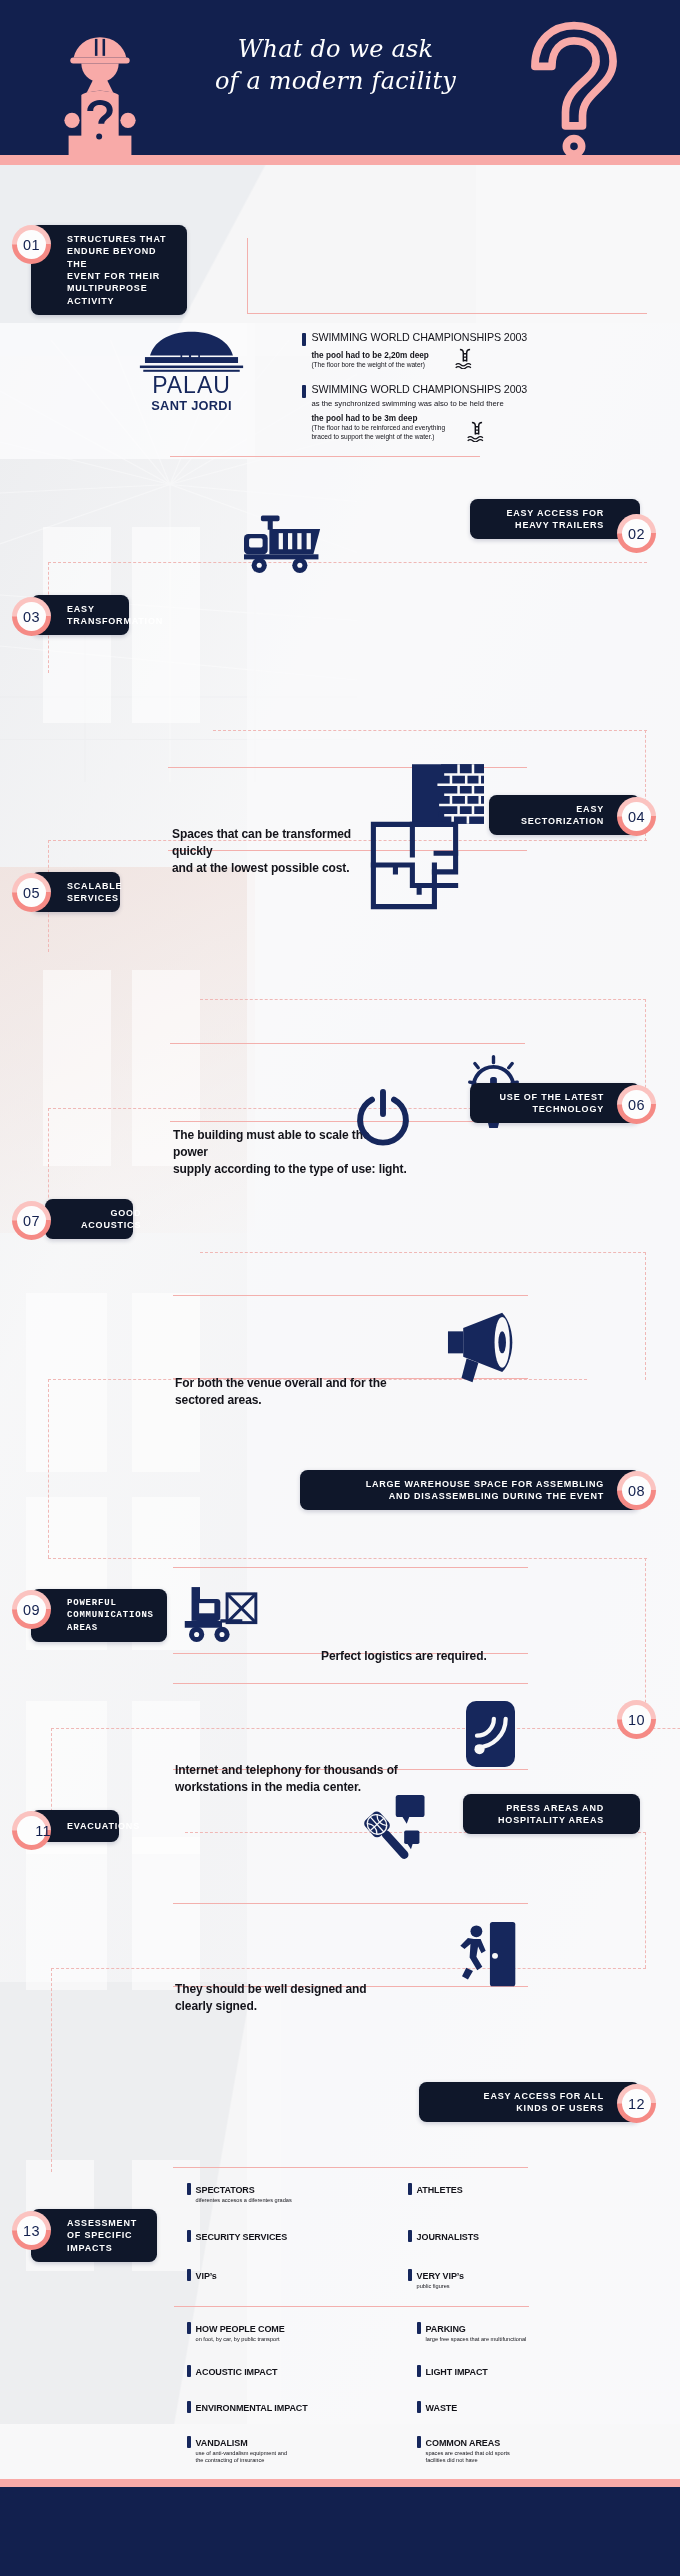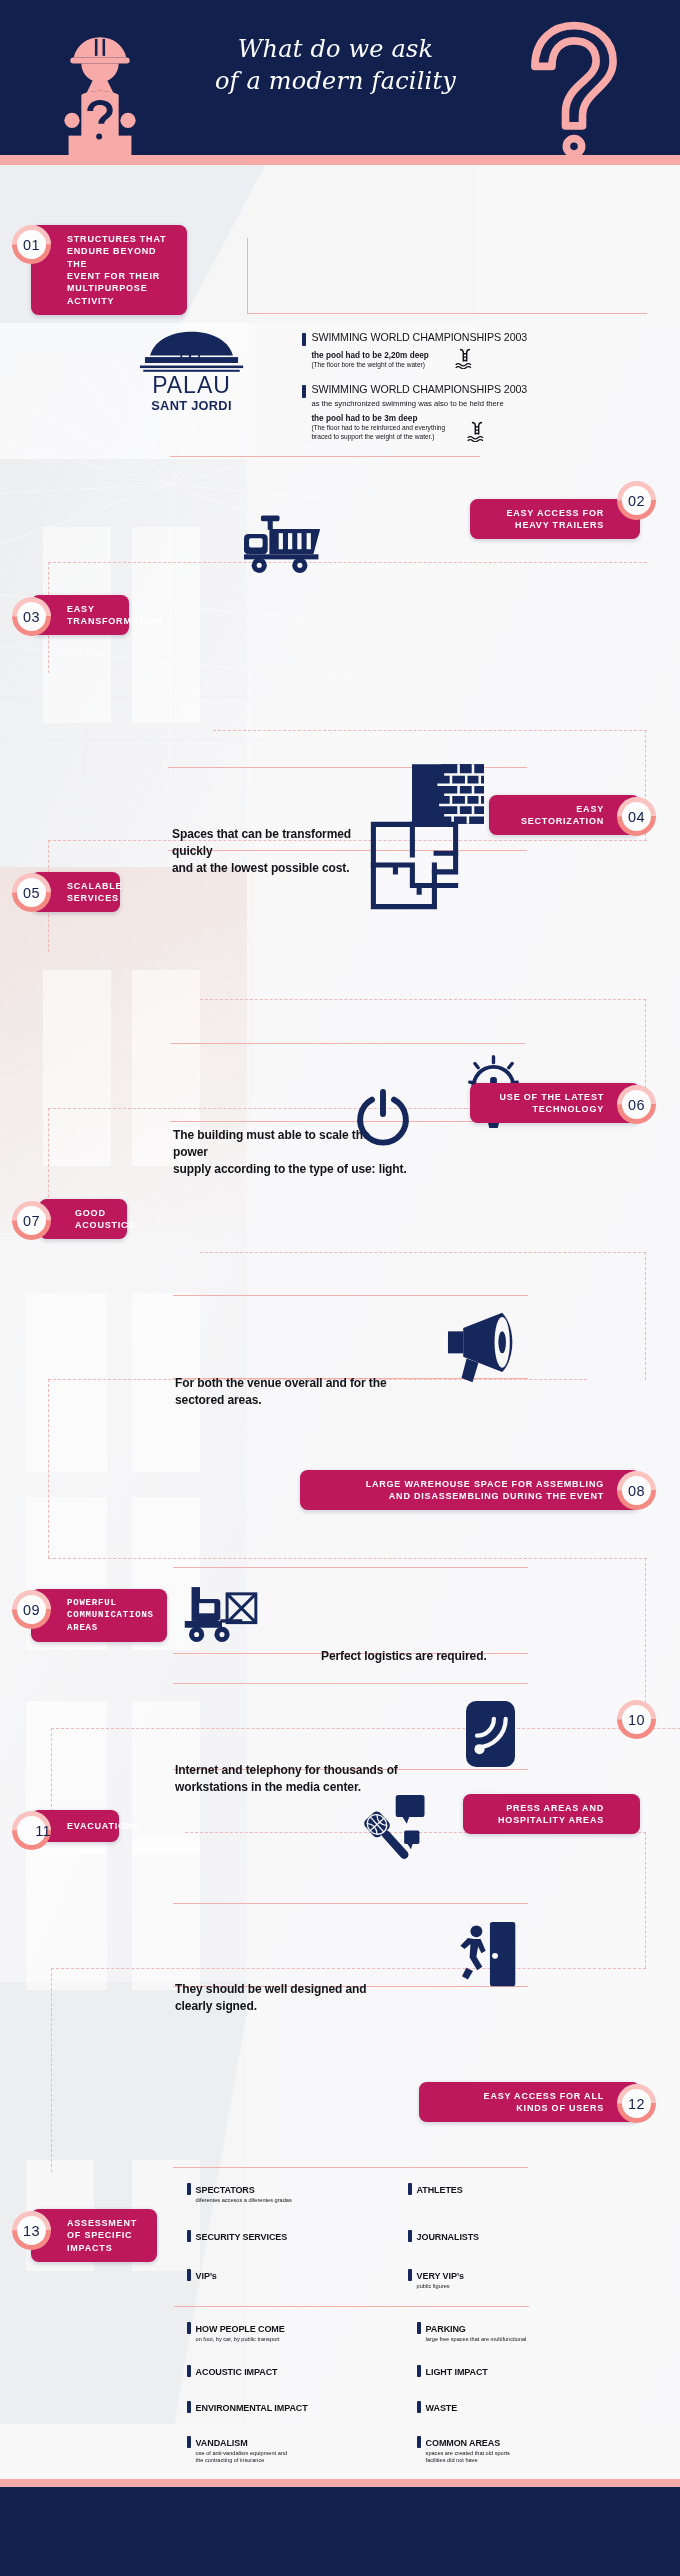--- a/index.html
+++ b/index.html
@@ -63,21 +63,21 @@
     position:absolute; width:0; border-left:1.7px dashed #f0b8b6; z-index:2;
   }
   .solid-el {
     position:absolute; height:0; border-top:1.4px solid #f3b0ad; z-index:2;
   }
   .solid-v { position:absolute; width:0; border-left:1.4px solid #f3b0ad; z-index:2; }
 
   
   .chip {
     position:absolute; z-index:5; display:flex; align-items:center;
-    background:#be185d; border-radius:7.7px; box-shadow:0 1.7px 4.3px rgba(20,30,70,.18);
+    background:#0f172a; border-radius:7.7px; box-shadow:0 1.7px 4.3px rgba(20,30,70,.18);
     min-height:32px;
   }
   .chip.left  { padding:7.7px 13.6px 7.7px 36px; justify-content:flex-start; }
   .chip.right { padding:7.7px 36px 7.7px 15.3px; justify-content:flex-end; }
   .chip-label {
     color:#ffffff; font-size:9px; font-weight:700; letter-spacing:0.8px;
     line-height:1.38; text-transform:uppercase; white-space:pre-line;
   }
   .chip.right .chip-label { text-align:right; }
 
@@ -300,21 +300,21 @@
         <path d="M3 21 q3-2.5 6 0 t6 0 t6 0" stroke-width="1.5"></path>
         <path d="M3 24.5 q3-2.5 6 0 t6 0 t6 0" stroke-width="1.5"></path>
       </g>
     </svg>
   </div>
 
   <div class="chip right" style="left:470px; top:499px; width:170px;">
     <span class="chip-label">EASY ACCESS FOR
 HEAVY TRAILERS</span>
   </div>
-  <div class="badge" style="left:617px; top:481px;">
+  <div class="badge" style="left:617px; top:514px;">
     <span class="num">02</span>
   </div>
   <svg class="icon-box" style="left:242px; top:512px;" width="81" height="66" viewBox="0 0 95 78">
     <g fill="#16275c">
       <rect x="22" y="4" width="22" height="7" rx="2"></rect>
       <rect x="30" y="9" width="6" height="12"></rect>
       <path d="M32 20 L92 20 L84 50 L32 50 Z"></path>
       <rect x="2" y="26" width="28" height="24" rx="5"></rect>
       <rect x="8" y="31" width="16" height="11" rx="2" fill="#f8f8f9"></rect>
       <rect x="2" y="50" width="88" height="6"></rect>
@@ -401,21 +401,21 @@
   <div class="badge" style="left:617px; top:1085px;">
     <span class="num">06</span>
   </div>
   <svg class="icon-box" style="left:355px; top:1087px;" width="56" height="61" viewBox="0 0 66 72">
     <g stroke="#16275c" stroke-width="7" fill="none" stroke-linecap="round">
       <path d="M20 15 A27 27 0 1 0 46 15"></path>
       <path d="M33 6 V32"></path>
     </g>
   </svg>
 
-  <div class="chip left" style="left:39px; top:1199px; width:88px;">
+  <div class="chip left" style="left:45px; top:1199px; width:88px;text-align:right;">
     <span class="chip-label">GOOD
 ACOUSTICS</span>
   </div>
   <div class="badge on-left" style="top:1201px;">
     <span class="num">07</span>
   </div>
   <div class="solid-el" style="left:173px; top:1295px; width:355px;"></div>
   <div class="body-text" style="left:175px; top:1330px; width:238px; white-space:pre-line;">For both the venue overall and for the
 sectored areas.</div>
   <svg class="icon-box" style="left:446px; top:1311px;" width="70" height="72" viewBox="0 0 82 85">

